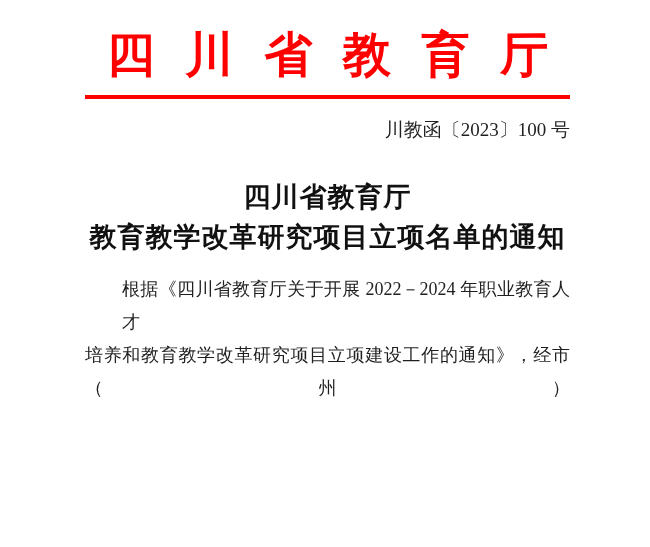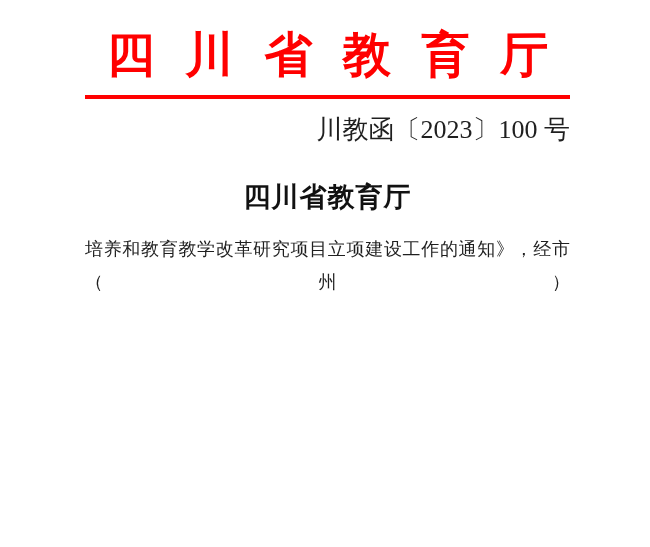--- a/index.html
+++ b/index.html
@@ -29,21 +29,21 @@
     letter-spacing: 0.64em;
     margin-right: -0.64em; 
   }
   .red-rule {
     height: 4px;
     background: #ff0000;
     margin-top: 14px;
   }
   .doc-number {
     margin-top: 18px;
-    font-size: 26px;
+    font-size: 19px;
     line-height: 26px;
     text-align: right;
     color: #1f1f1f;
   }
   .notice-title {
     margin-top: 34px;
     font-family: "Liberation Sans", sans-serif;
     font-weight: 700;
     font-size: 27px;
     line-height: 40px;
@@ -72,20 +72,22 @@
   <div class="letterhead">
     <span class="letterhead-text">四川省教育厅</span>
   </div>
 
   <div class="red-rule"></div>
 
   <div class="doc-number">川教函〔2023〕100 号</div>
 
   <div class="notice-title">
     <div class="nt-line">四川省教育厅</div>
+    <div class="nt-line">教育教学改革研究项目立项名单的通知</div>
   </div>
 
   <div class="body-text">
+    <div class="b-line indent">根据《四川省教育厅关于开展 2022－2024 年职业教育人才</div>
     <div class="b-line">培养和教育教学改革研究项目立项建设工作的通知》，经市（州）</div>
 
   </div>
 
 </div>
 
 </body></html>

